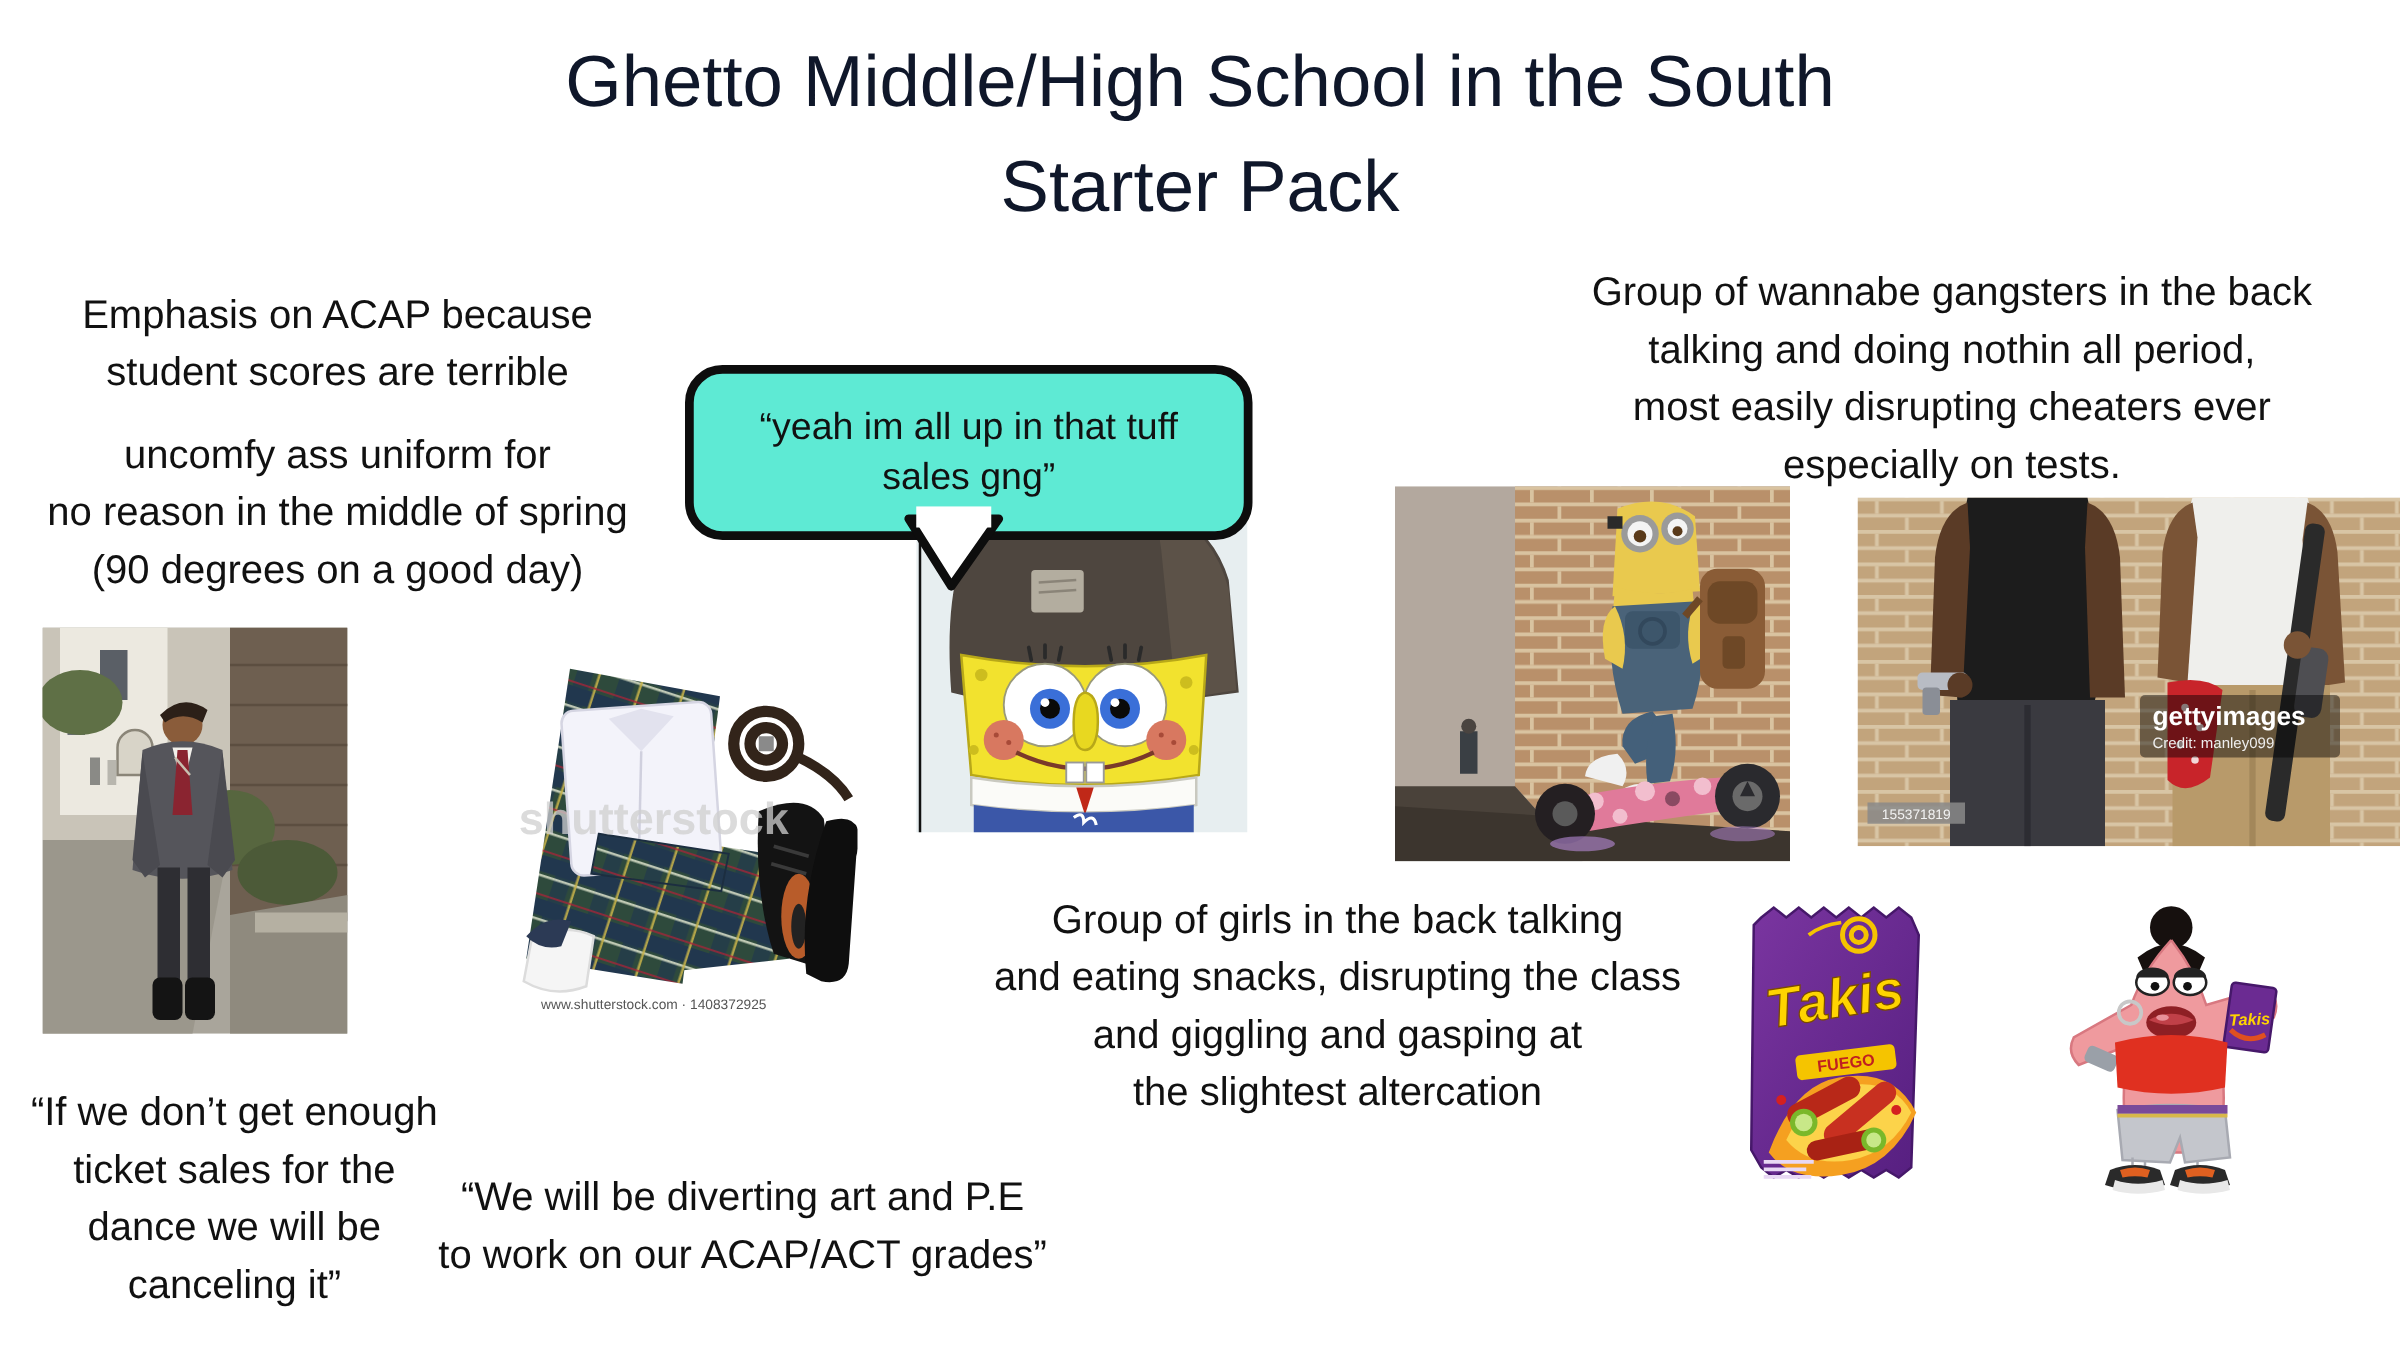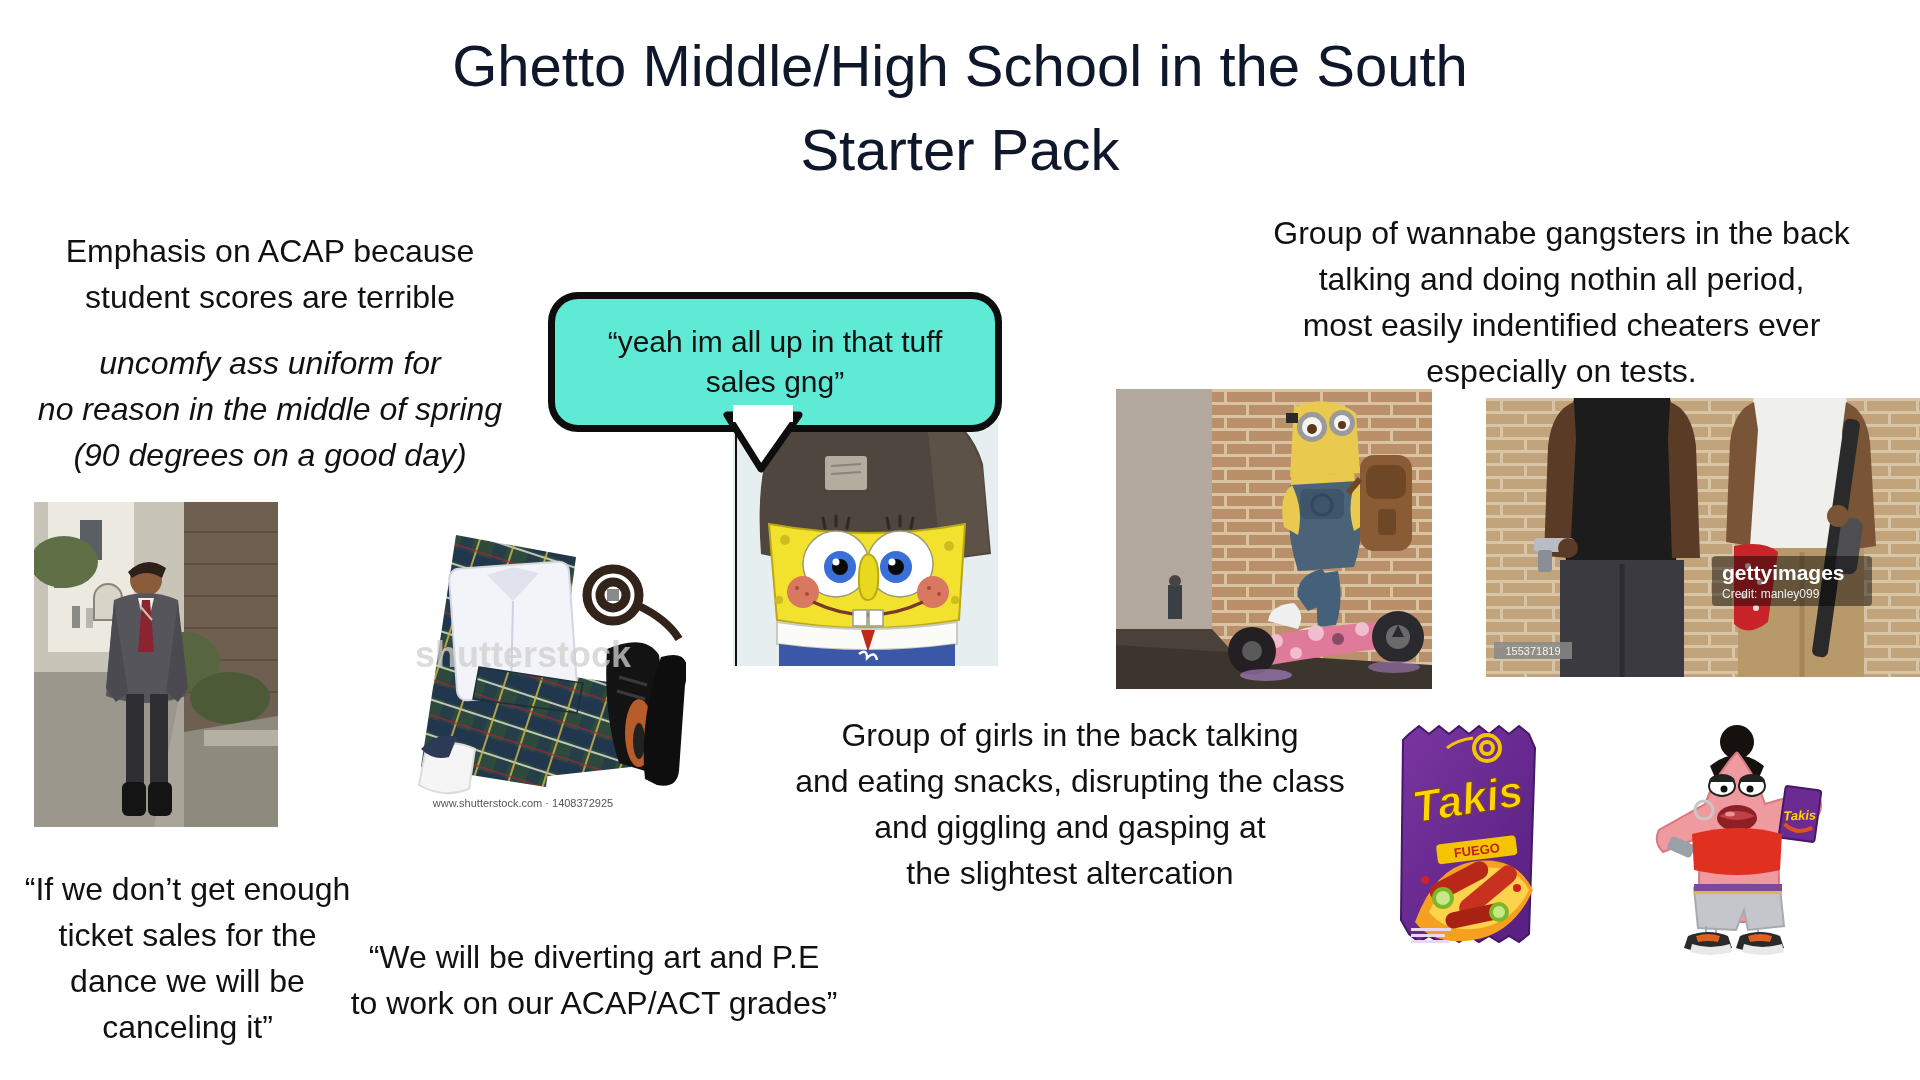--- a/index.html
+++ b/index.html
@@ -21,30 +21,30 @@
 <div id="canvas">
 
   <div class="title" style="top:24px;">Ghetto Middle/High School in the South</div>
   <div class="title" style="top:108px;">Starter Pack</div>
 
   <div class="txt" style="left:40px;top:228px;width:460px;">
     <div>Emphasis on ACAP because</div>
     <div>student scores are terrible</div>
   </div>
 
-  <div class="txt" style="left:0px;top:340px;width:540px;font-style:italic;">
+  <div class="txt" style="left:0px;top:340px;width:540px;">
     <div>uncomfy ass uniform for</div>
     <div>no reason in the middle of spring</div>
     <div>(90 degrees on a good day)</div>
   </div>
 
   <div class="txt" style="left:1244px;top:210px;width:635px;">
     <div>Group of wannabe gangsters in the back</div>
     <div>talking and doing nothin all period,</div>
-    <div>most easily indentified cheaters ever</div>
+    <div>most easily disrupting cheaters ever</div>
     <div>especially on tests.</div>
   </div>
 
   <div class="txt" style="left:760px;top:712px;width:620px;">
     <div>Group of girls in the back talking</div>
     <div>and eating snacks, disrupting the class</div>
     <div>and giggling and gasping at</div>
     <div>the slightest altercation</div>
   </div>
 

